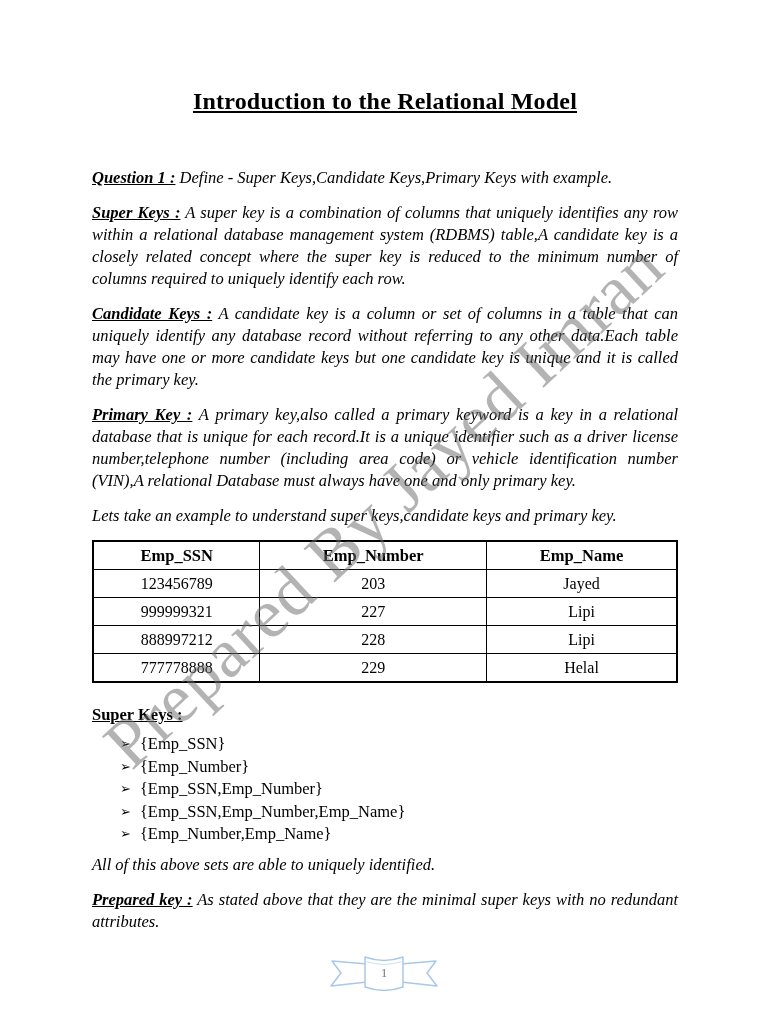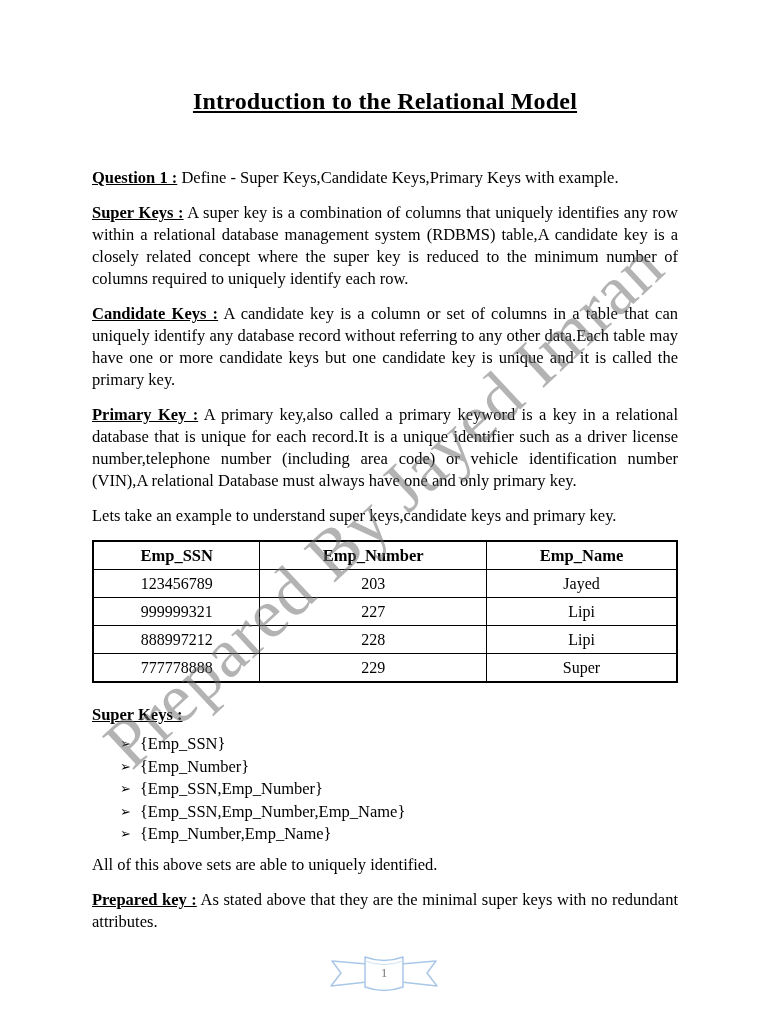--- a/index.html
+++ b/index.html
@@ -22,20 +22,21 @@
     text-align: center;
     text-decoration: underline;
     margin-bottom: 52px;
     letter-spacing: 0.2px;
   }
   .para {
     font-size: 16.5px;
     line-height: 22px;
     text-align: justify;
     margin-bottom: 13px;
+    font-style: italic;
   }
   .lead { font-weight: bold; }
   .u { text-decoration: underline; }
   table.emp {
     width: 100%;
     border-collapse: collapse;
     margin: 6px 0 14px 0;
   }
   table.emp th, table.emp td {
     border: 1px solid #000;
@@ -135,21 +136,21 @@
         <td>Lipi</td>
       </tr>
       <tr>
         <td>888997212</td>
         <td>228</td>
         <td>Lipi</td>
       </tr>
       <tr>
         <td>777778888</td>
         <td>229</td>
-        <td>Super</td>
+        <td>Helal</td>
       </tr>
     </tbody>
   </table>
 
   <p class="section-heading">Super Keys :</p>
 
   <ul class="key-list">
     <li>
         <span class="bullet">➢</span>
         <span>{Emp_SSN}</span>

